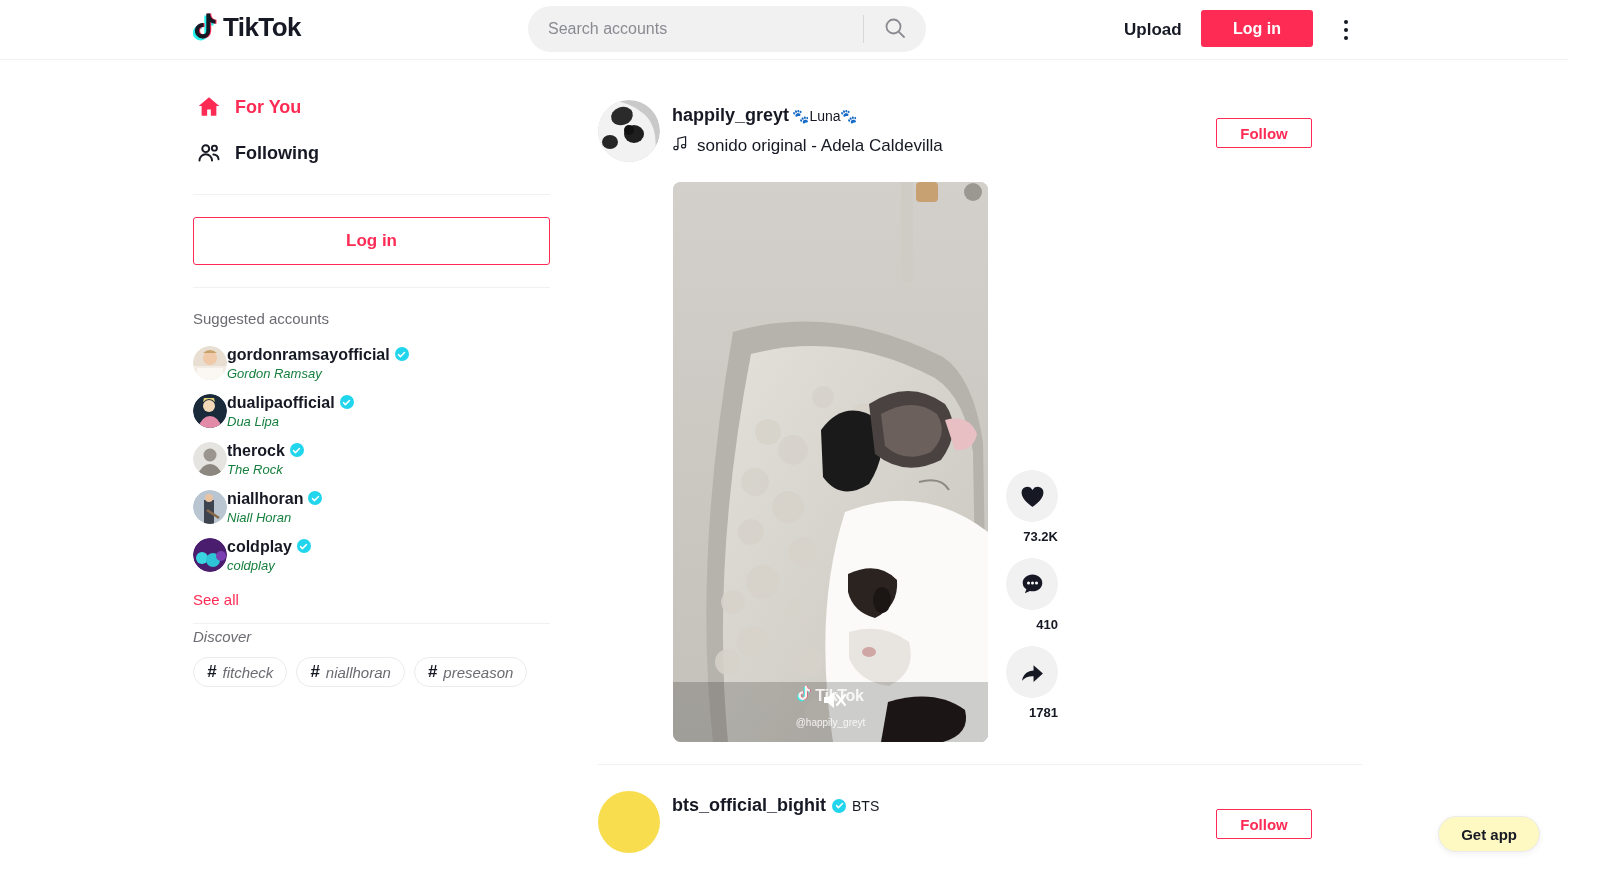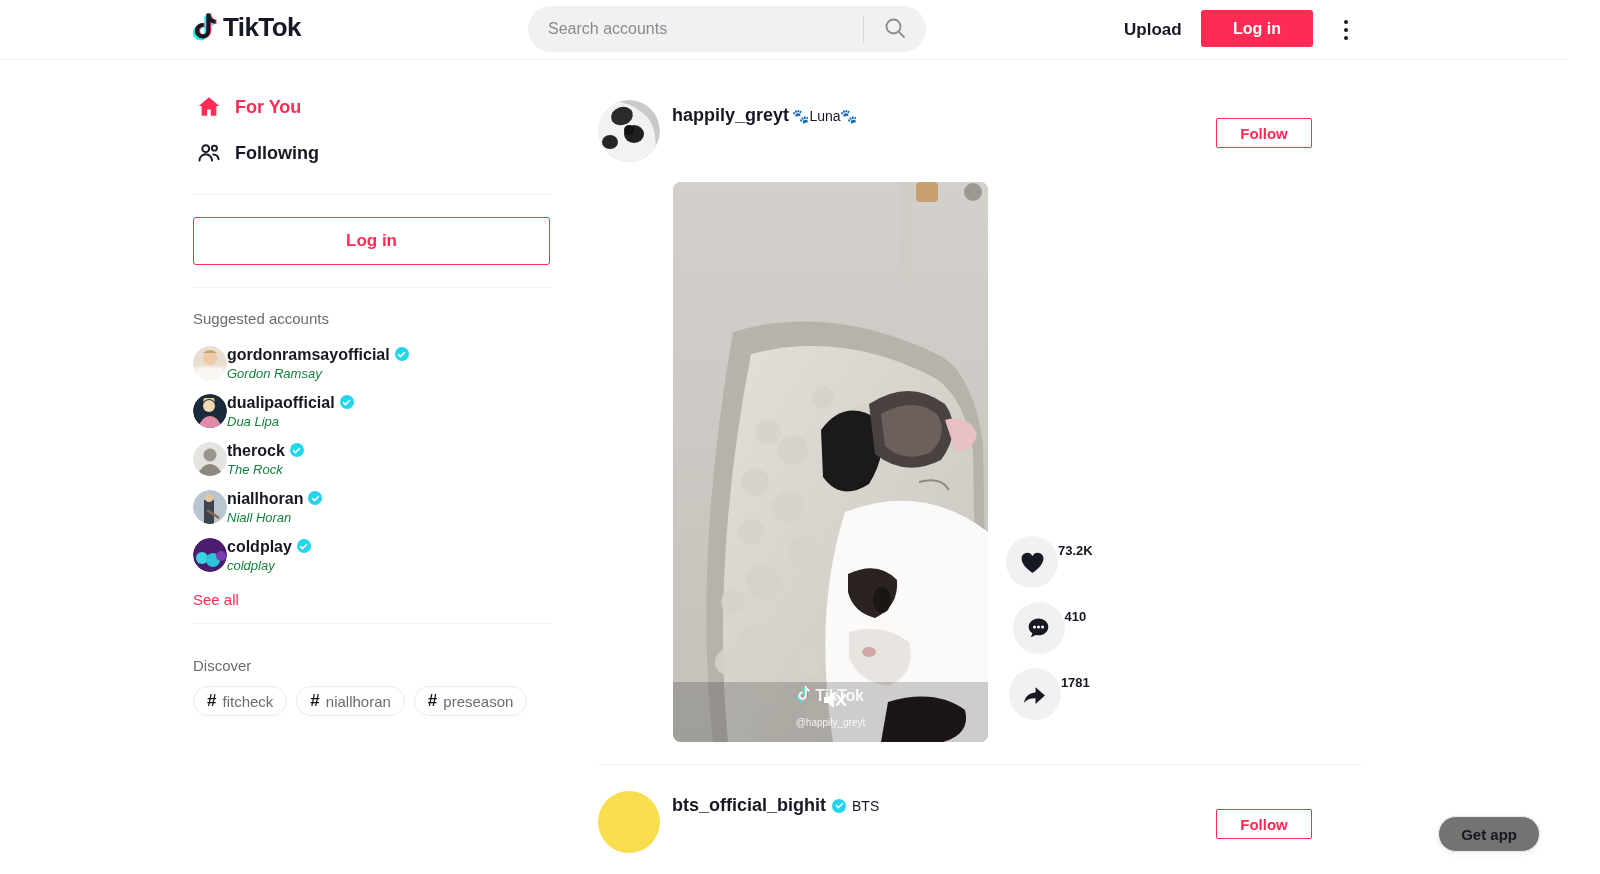--- a/index.html
+++ b/index.html
@@ -189,21 +189,21 @@
     position: absolute; left: 50%; bottom: 30px;
     transform: translateX(-11px);
     width: 28px; height: 24px; cursor: pointer;
     display: flex; align-items: center; justify-content: center;
   }
 
   .actions {
     display: flex; flex-direction: column; align-items: center;
     gap: 14px; margin-left: 18px; margin-bottom: 22px;
   }
-  .action { display: flex; align-items: flex-start; cursor: pointer; }
+  .action { display: flex; flex-direction: column; align-items: flex-end; cursor: pointer; }
   .action-circle {
     width: 52px; height: 52px; border-radius: 50%;
     background: #f1f1f2;
     display: flex; align-items: center; justify-content: center;
   }
   .action-count { font-size: 13px; font-weight: 600; color: #161823; margin-top: 7px; }
 
   .feed-divider { height: 1px; background: #f1f1f2; margin-top: 22px; width: 764px; }
 
   .next-post { display: flex; align-items: flex-start; margin-top: 26px; position: relative; }
@@ -222,21 +222,21 @@
     border: 1px solid #fe2c55; border-radius: 2px;
     background: #fff; color: #fe2c55;
     font-size: 15px; font-weight: 600; cursor: pointer;
     font-family: "Liberation Sans", sans-serif;
   }
 
   
   .get-app {
     position: absolute; right: 60px; bottom: 22px;
     height: 36px; padding: 0 22px;
-    background: #737373; border: 1px solid #ebebec;
+    background: #fef9c3; border: 1px solid #ebebec;
     border-radius: 18px;
     font-family: "Liberation Sans", sans-serif;
     font-size: 15px; font-weight: 700; color: #161823;
     cursor: pointer;
     box-shadow: 0 2px 6px rgba(0,0,0,0.06);
   }
 </style>
 </head>
 <body>
 
@@ -450,21 +450,21 @@
         </span>
         <span class="acct-name">coldplay</span>
       </span>
     </div>
 
     <div class="see-all">See all</div>
   </div>
 
   <div class="hr" style="margin-top:14px;"></div>
 
-  <div style="margin-top:33px;">
+  <div style="margin-top:4px;font-style:italic;">
     <div class="section-title">Discover</div>
     <div class="tags">
       <span class="tag">
         <span class="hashmark">#</span>
         <span>fitcheck</span>
       </span>
       <span class="tag">
         <span class="hashmark">#</span>
         <span>niallhoran</span>
       </span>
@@ -492,20 +492,30 @@
           <ellipse cx="24" cy="16" rx="11" ry="9" fill="#2a2a2a" transform="rotate(-18 24 16)"></ellipse>
           <ellipse cx="36" cy="34" rx="10" ry="9" fill="#1f1f1f"></ellipse>
           <ellipse cx="12" cy="42" rx="8" ry="7" fill="#262626"></ellipse>
           <circle cx="31" cy="30" r="5" fill="#111"></circle>
         </g>
         </svg>
     </span>
     <div class="post-meta">
       <div class="post-user">
         <span>happily_greyt</span><span class="nick">🐾Luna🐾</span>
+      </div>
+      <div class="post-music">
+        <span>
+          <svg width="17" height="17" viewBox="0 0 20 20" fill="none" stroke="#161823" stroke-width="1.4">
+            <path d="M7 15V4l9-2v11"></path>
+              <ellipse cx="4.6" cy="15.2" rx="2.4" ry="2"></ellipse>
+              <ellipse cx="13.6" cy="13.2" rx="2.4" ry="2"></ellipse>
+          </svg>
+        </span>
+        <span>sonido original - Adela Caldevilla</span>
       </div>
     </div>
     <button class="follow-btn">Follow</button>
   </div>
 
   <div class="player-row">
     <div class="video">
       <svg class="vid-art" viewBox="0 0 315 560" preserveAspectRatio="xMidYMid slice">
         <defs>
           <linearGradient id="floor" x1="0" y1="0" x2="0" y2="1">

